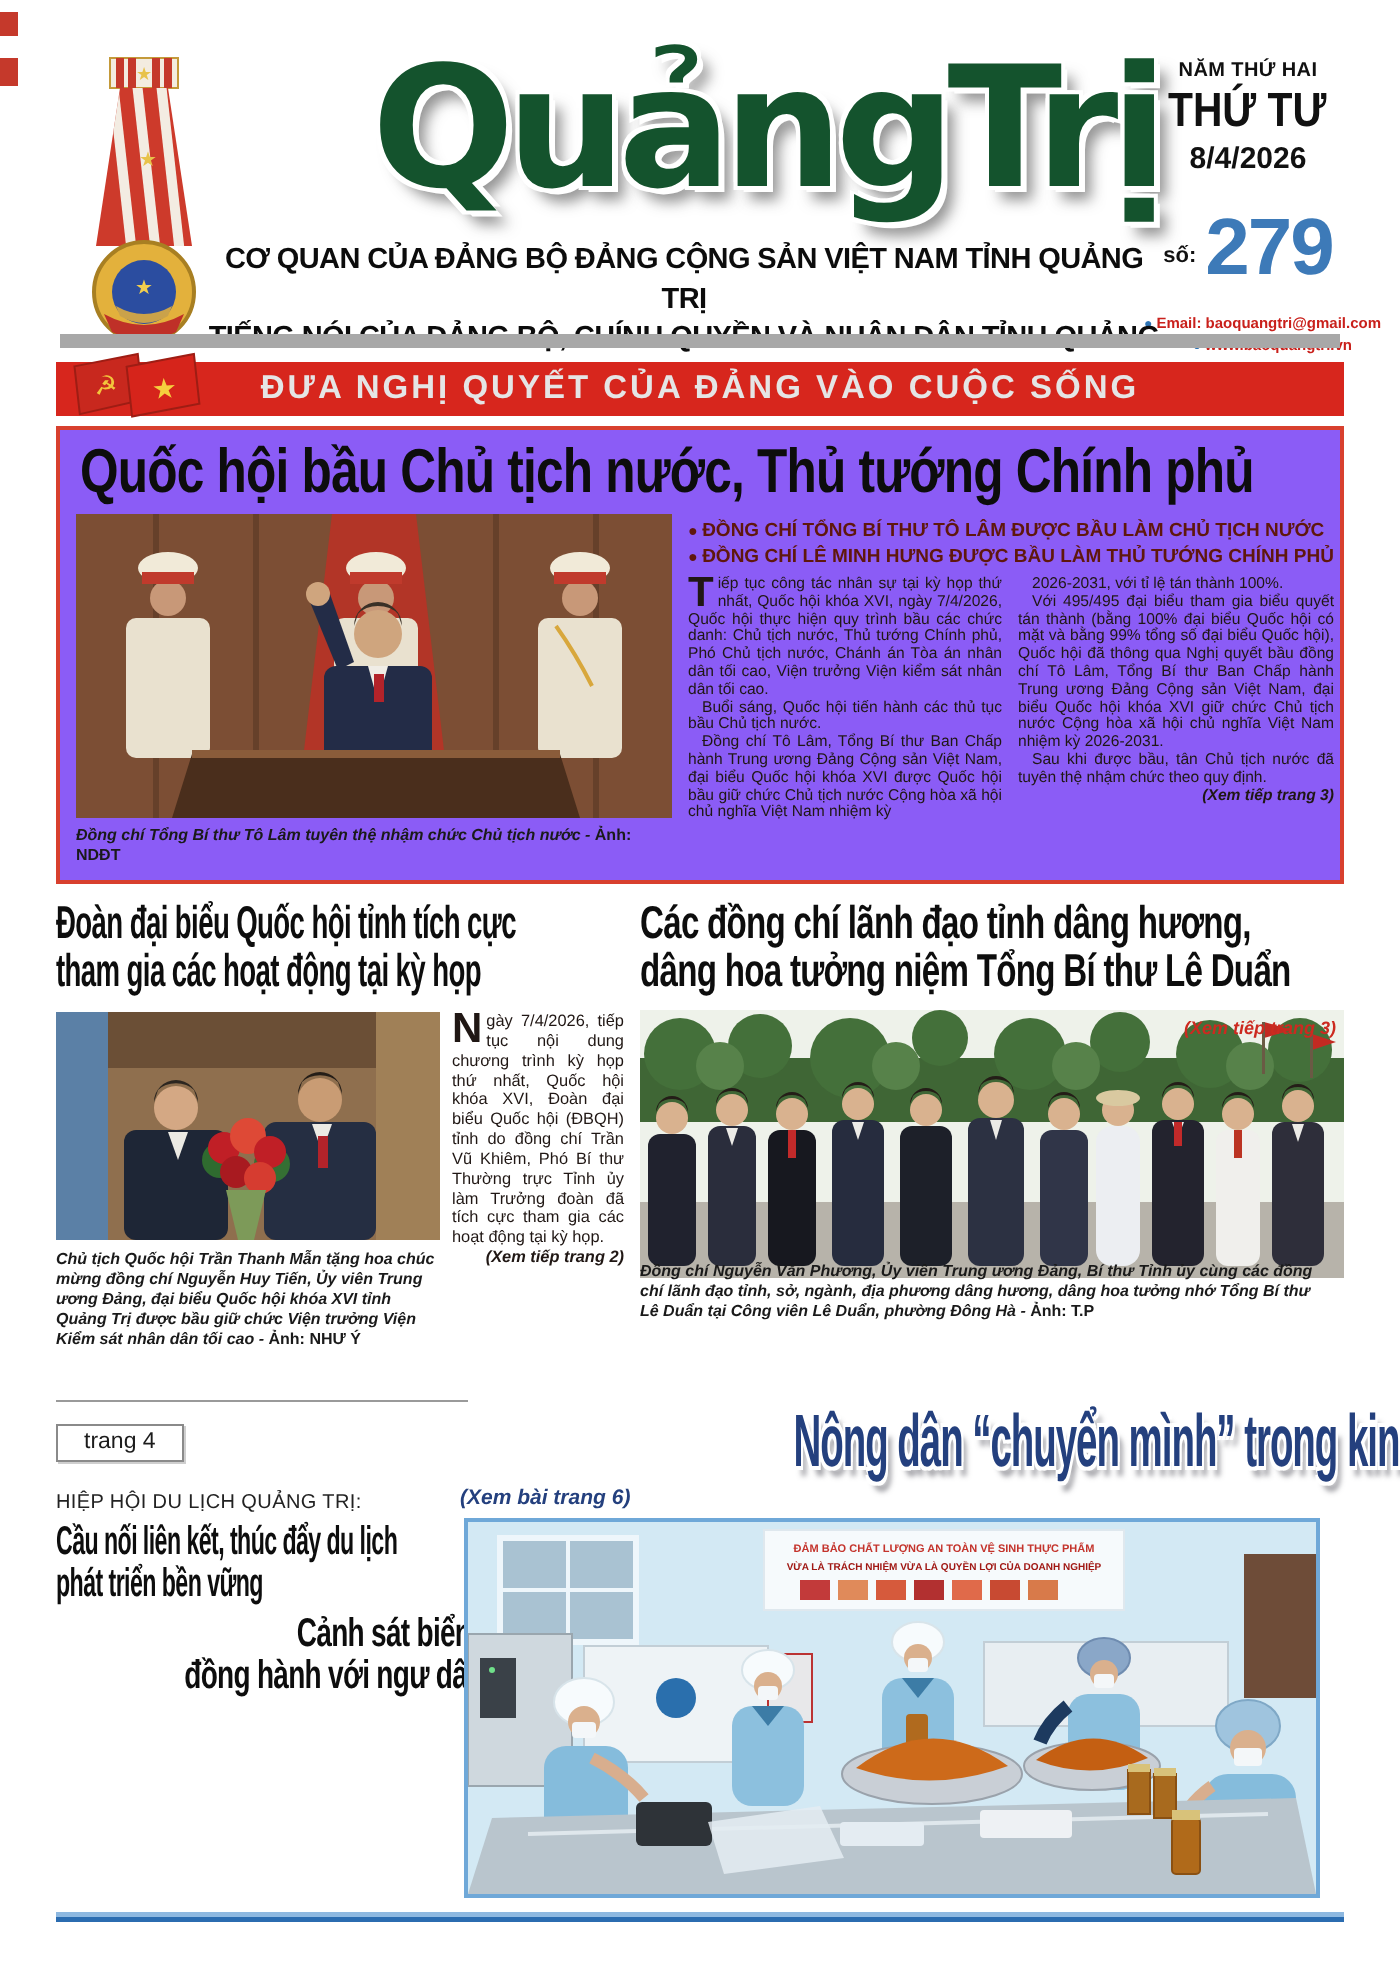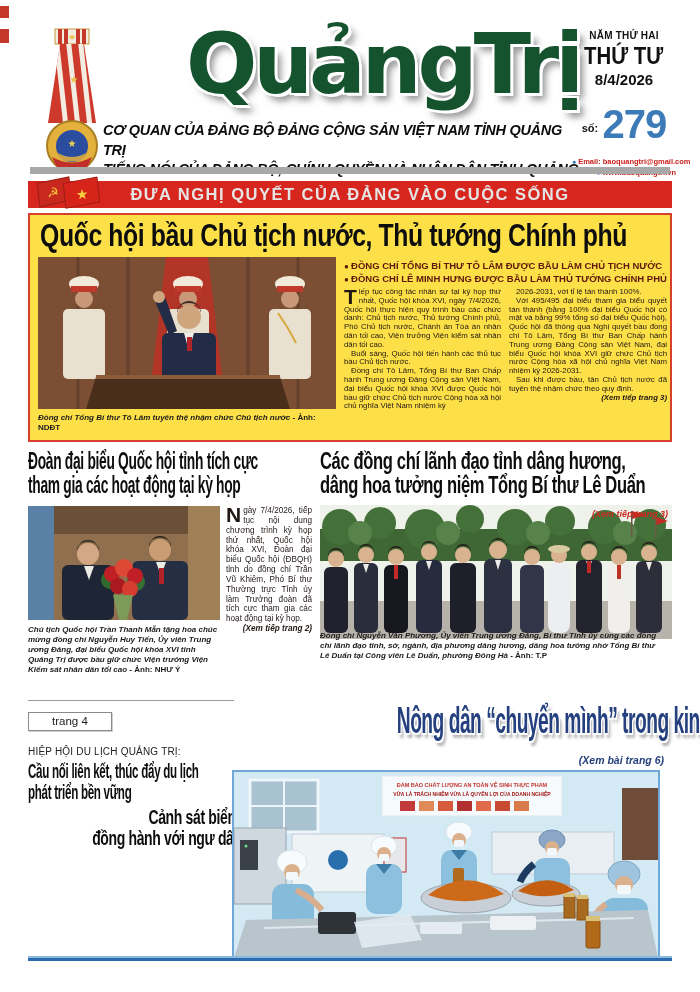--- a/index.html
+++ b/index.html
@@ -17,30 +17,30 @@
   .year-label{font-size:10px;font-weight:bold;letter-spacing:.2px;}
   .weekday{margin-top:3px;font-size:24px;font-weight:bold;line-height:1;}
   .weekday span{display:inline-block;transform:scaleX(.85);transform-origin:center;white-space:nowrap;}
   .issue-date{margin-top:3px;font-size:15px;font-weight:bold;}
   .issue-line{margin-top:14px;white-space:nowrap;}
   .issue-label{font-size:11px;font-weight:bold;vertical-align:6px;}
   .issue-no{font-size:40px;font-weight:bold;color:#3d7ab8;letter-spacing:-1px;}
   .contact{margin-top:10px;text-align:right;}
   .c-line{font-size:7.5px;font-weight:bold;color:#c9201b;line-height:1.45;white-space:nowrap;}
   .c-line::before{content:"● ";color:#2e74b5;font-size:7px;}
-  .tagline{position:absolute;left:103px;top:121px;width:478px;
-    font-size:14.5px;font-weight:bold;line-height:1.35;letter-spacing:-.3px;color:#0c0c0c;font-style:italic;}
+  .tagline{position:absolute;left:103px;top:121px;width:478px;text-align:center;
+    font-size:14.5px;font-weight:bold;line-height:1.35;letter-spacing:-.3px;color:#0c0c0c;}
   .graybar{position:absolute;left:30px;top:167px;width:640px;height:7px;background:#a8a8a8;}
   
   .banner{position:absolute;left:28px;top:181px;width:644px;height:27px;background:#d7261d;
     display:flex;align-items:center;justify-content:center;}
   .banner-text{color:#e5e5e5;font-weight:bold;font-size:16.5px;letter-spacing:1.5px;white-space:nowrap;}
   .banner-flags{position:absolute;left:8px;top:-8px;width:66px;height:42px;}
   
-  .leadbox{position:absolute;left:28px;top:213px;width:644px;height:229px;background:#fde047;
+  .leadbox{position:absolute;left:28px;top:213px;width:644px;height:229px;background:#8b5cf6;
     border:2px solid #d8402e;box-sizing:border-box;}
   .lead-headline{position:absolute;left:10px;top:3px;white-space:nowrap;}
   .lead-headline span{display:inline-block;font-size:31px;font-weight:bold;color:#0d0d0d;
     transform:scaleX(.8);transform-origin:0 50%;letter-spacing:-.5px;}
   .lead-photo{position:absolute;left:8px;top:42px;width:298px;height:152px;}
   .caption{font-size:8px;font-style:italic;font-weight:bold;color:#1a1a1a;line-height:1.25;}
   .credit{font-style:normal;font-weight:bold;}
   .lead-caption{position:absolute;left:8px;top:198px;width:300px;}
   .lead-bullets{position:absolute;left:314px;top:44px;width:326px;}
   .bullet{font-size:9.5px;font-weight:bold;color:#5f170d;line-height:1.4;white-space:nowrap;}
@@ -62,37 +62,37 @@
   .ar-t span{transform:scaleX(.72);}
   .al-photo{position:absolute;left:0;top:58px;width:192px;height:114px;}
   .al-body{position:absolute;left:198px;top:58px;width:86px;}
   .al-body p{margin:0;font-size:8.2px;line-height:1.2;text-align:justify;color:#201714;}
   .al-caption{position:absolute;left:0;top:177px;width:192px;}
   .ar-photo{position:absolute;left:0;top:57px;width:352px;height:134px;}
   .ar-caption{position:absolute;left:0;top:183px;width:346px;}
   .left-rule{position:absolute;left:28px;top:700px;width:206px;height:1px;background:#9a9a9a;}
   
   .teaser-col{position:absolute;left:28px;top:711px;width:208px;}
-  .badge{display:inline-block;border:1px solid #8a8a8a;background:#fff;padding:2px 23px 3px;
+  .badge{display:inline-block;border:1px solid #8a8a8a;background:#fff;padding:2px 13px 3px;
     font-size:11.5px;color:#1c1c1c;box-shadow:1px 1px 0 #cfcfcf;}
   .kicker{margin-top:15px;font-size:10px;color:#222;letter-spacing:.2px;}
   .t-head{margin-top:3px;}
   .t-head .h2line{height:21px;}
   .t-head span{font-size:20px;transform:scaleX(.58);}
   .t2-row{margin-top:24px;text-align:right;}
   .t2-head{margin-top:4px;text-align:right;}
   .t2-head .h2line span{transform:scaleX(.7);transform-origin:100% 50%;}
   
   .feature{position:absolute;left:230px;top:700px;width:442px;}
   .f-headline{text-align:center;white-space:nowrap;height:42px;}
   .f-headline span{display:inline-block;font-size:37px;font-weight:bold;color:#24407e;
     transform:scaleX(.52);transform-origin:center;letter-spacing:-1px;
     text-shadow:-2px -2px 0 #fff,2px -2px 0 #fff,-2px 2px 0 #fff,2px 2px 0 #fff,5px 5px 4px rgba(80,80,90,.5);}
-  .f-note{text-align:right;font-size:10.5px;font-weight:bold;font-style:italic;color:#24407e;
-    margin-top:12px;padding-right:8px;}
+  .f-note{text-align:left;font-size:10.5px;font-weight:bold;font-style:italic;color:#24407e;
+    margin-top:1px;padding-right:8px;}
   .f-photo{margin-top:4px;margin-left:2px;width:424px;height:186px;border:2px solid #6fa8d8;}
   .bottom-rule{position:absolute;left:28px;top:956px;width:644px;height:5px;
     background:linear-gradient(#8db8e0 0 45%,#2b6cb0 45% 100%);}
   svg{display:block;}
 </style>
 </head>
 <body>
 
 <div class="page">
 

